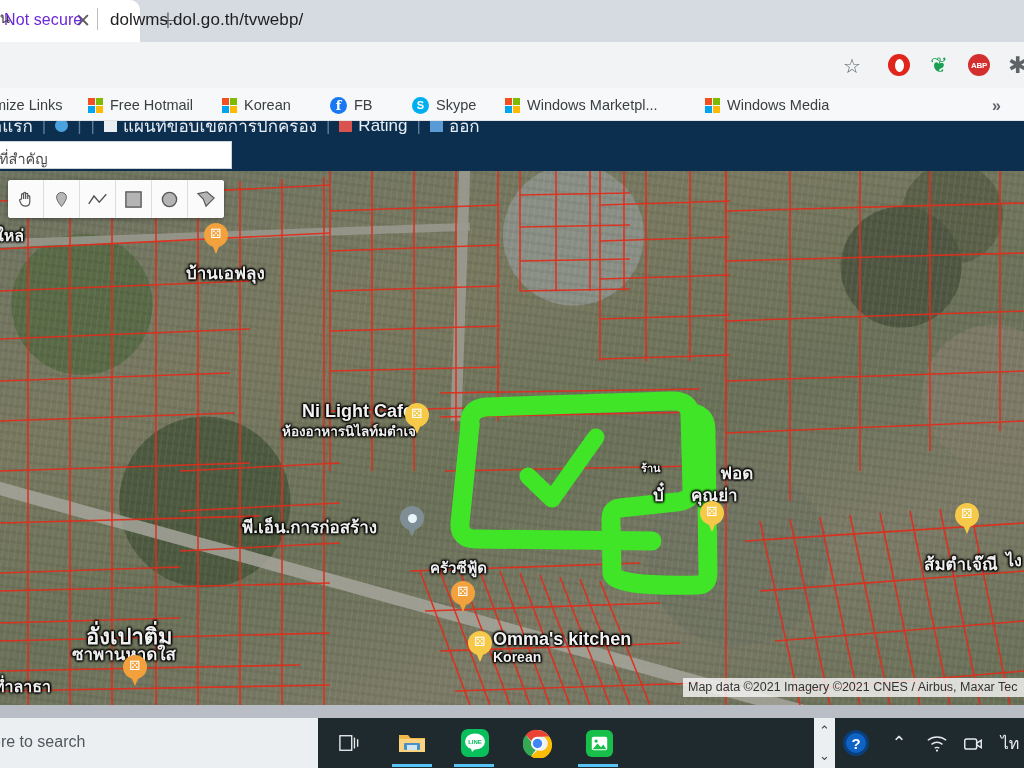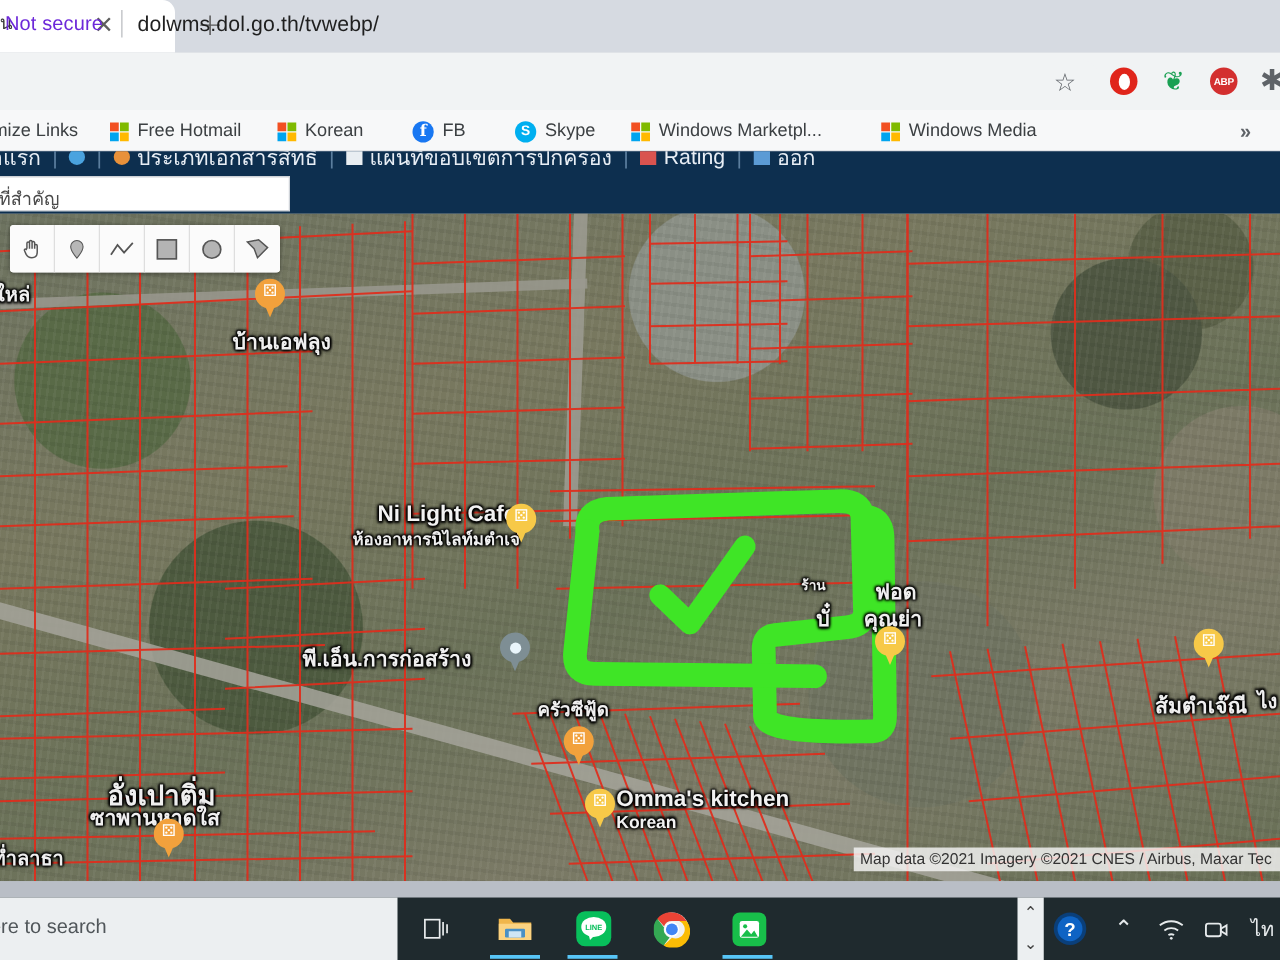--- a/index.html
+++ b/index.html
@@ -346,24 +346,20 @@
   <div class="navybar">
     <div class="navy-menu">
       <span class="navy-item">
         <span>หน้าแรก</span>
       </span>
       <span class="sep">|</span>
       <span class="navy-item">
         <span class="navy-dot" style="background:#4aa3df"></span>
       </span>
       <span class="sep">|</span>
-      <span class="navy-item">
-        <span class="navy-dot" style="background:#e8913a"></span>
-        <span>ประเภทเอกสารสิทธิ</span>
-      </span>
       <span class="sep">|</span>
       <span class="navy-item">
         <span class="navy-sq" style="background:#e9eef2"></span>
         <span>แผนที่ขอบเขตการปกครอง</span>
       </span>
       <span class="sep">|</span>
       <span class="navy-item">
         <span class="navy-sq" style="background:#d9534f"></span>
         <span>Rating</span>
       </span>
@@ -432,21 +428,21 @@
       <path d="M528 305 L552 328 L596 266" fill="none" stroke="#3fe526" stroke-width="17" stroke-linecap="round" stroke-linejoin="round"></path>
     </svg>
 
     <div class="mlabel thai" style="left:-4px;  top:52px;  font-size:16px">ใหล่</div>
     <div class="mlabel thai" style="left:186px; top:88px;  font-size:17px">บ้านเอฟลุง</div>
     <div class="mlabel" style="left:302px; top:230px; font-size:18px">Ni Light Cafe</div>
     <div class="mlabel thai sub" style="left:282px; top:249px; font-size:13.5px">ห้องอาหารนิไลท์มตำเจ่</div>
     <div class="mlabel thai" style="left:242px; top:342px; font-size:17px">พี.เอ็น.การก่อสร้าง</div>
     <div class="mlabel thai" style="left:641px; top:288px; font-size:11px">ร้าน</div>
     <div class="mlabel thai" style="left:653px; top:310px; font-size:17px">บั๋</div>
-    <div class="mlabel thai" style="left:700px; top:288px; font-size:17px">ฟอด</div>
+    <div class="mlabel thai" style="left:720px; top:288px; font-size:17px">ฟอด</div>
     <div class="mlabel thai" style="left:691px; top:310px; font-size:17px">คุณย่า</div>
     <div class="mlabel thai" style="left:430px; top:385px; font-size:15px">ครัวซีฟู้ด</div>
     <div class="mlabel" style="left:493px; top:458px; font-size:18px">Omma's kitchen</div>
     <div class="mlabel sub" style="left:493px; top:478px; font-size:14px">Korean</div>
     <div class="mlabel thai" style="left:86px;  top:448px; font-size:22px">อั่งเปาติ่ม</div>
     <div class="mlabel thai" style="left:72px;  top:469px; font-size:17px">ซาพานหาดใส</div>
     <div class="mlabel thai" style="left:-6px;  top:503px; font-size:16px">ท่ำลาธา</div>
     <div class="mlabel thai" style="left:924px; top:379px; font-size:17px">ส้มตำเจ๊ณี</div>
     <div class="mlabel thai" style="left:1006px;top:377px; font-size:16px">ไง</div>
 

